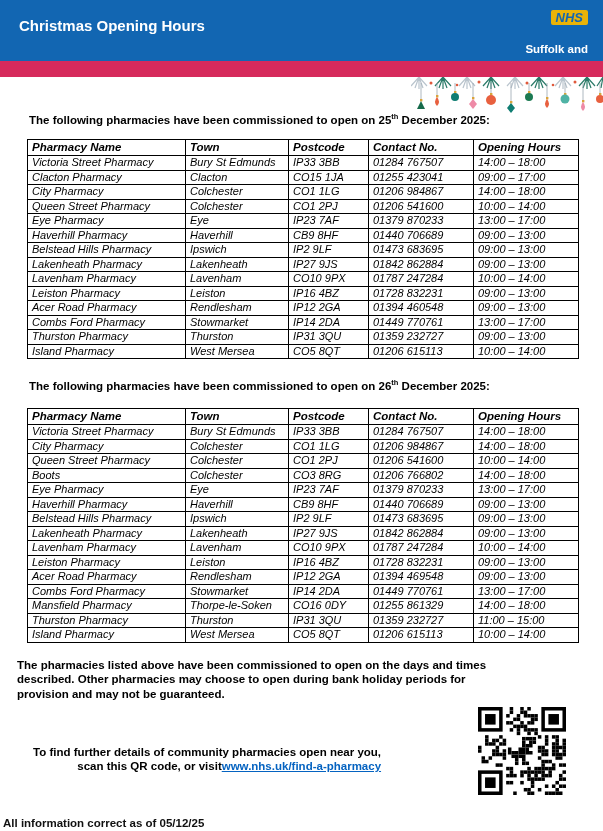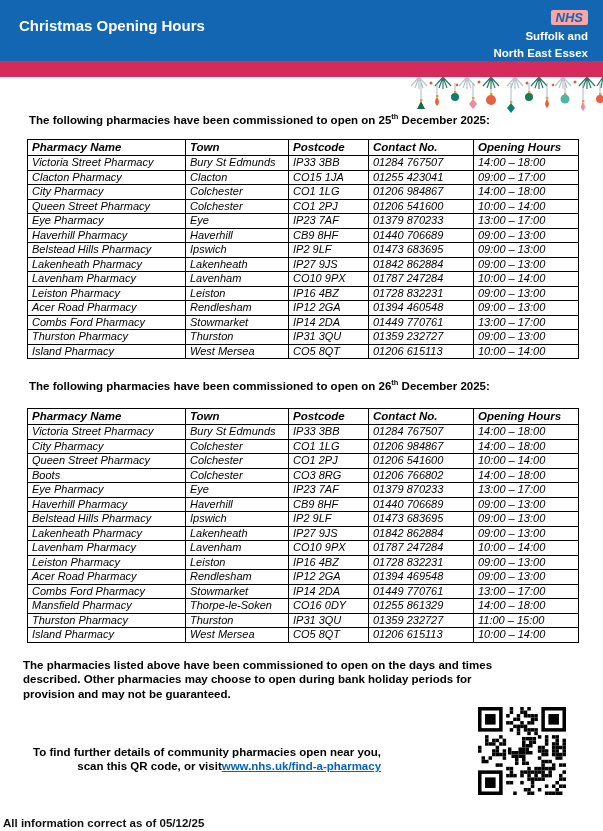--- a/index.html
+++ b/index.html
@@ -2,41 +2,41 @@
 <html><head>
 <meta charset="utf-8">
 <style>
   * { margin:0; padding:0; box-sizing:border-box; }
   html,body { width:603px; height:831px; }
   body { font-family:"Liberation Sans", sans-serif; background:#fff; position:relative; overflow:hidden; color:#000; }
 
   .header-bar { position:absolute; left:0; top:0; width:603px; height:61px; background:#1266b2; }
   .page-title { position:absolute; left:19px; top:17px; color:#fff; font-size:15px; font-weight:bold; }
   .nhs-block { position:absolute; right:15px; top:8px; text-align:right; }
-  .nhs-box { display:inline-block; background:#fca5a5; color:#1266b2; font-weight:bold; font-style:italic;
+  .nhs-box { display:inline-block; background:#eab308; color:#1266b2; font-weight:bold; font-style:italic;
              font-size:13px; line-height:15px; padding:0 5px; border-radius:2px; }
-  .org-line { color:#fff; font-weight:bold; font-size:11.5px; line-height:12.5px; margin-top:4px; }
+  .org-line { color:#fff; font-weight:bold; font-size:11.5px; line-height:12.5px; margin-top:17px; }
   .stripe { position:absolute; left:0; top:61px; width:603px; height:16px; background:#d62a5c; }
   .garland { position:absolute; top:77px; right:0; }
 
   .intro { position:absolute; left:29px; font-size:11.5px; font-weight:bold; white-space:nowrap; }
   .intro sup { font-size:7.5px; }
   #intro-dec25 { top:112px; }
   #intro-dec26 { top:378px; }
 
   table.pharmacy { position:absolute; left:27px; width:551px; border-collapse:collapse; table-layout:fixed;
                    font-size:11px;font-style:italic; }
   #table-dec25 { top:139px; }
   #table-dec26 { top:408px; }
   .pharmacy th, .pharmacy td { border:1px solid #000; padding:0 4px; white-space:nowrap; overflow:hidden;
                                text-align:left; height:14.5px; line-height:13px; }
   .pharmacy th { font-weight:bold; font-size:11.5px; height:16px; }
   .pharmacy td { font-weight:normal; }
 
-  .note-paragraph { position:absolute; left:23px; top:658px; font-size:11.5px; font-weight:bold; line-height:14.3px; }
+  .note-paragraph { position:absolute; left:17px; top:658px; font-size:11.5px; font-weight:bold; line-height:14.3px; }
   .note-paragraph div { white-space:nowrap; }
 
   .find-block { position:absolute; left:33px; top:745px; font-size:11.5px; font-weight:bold; line-height:14.3px; }
   .find-block div { white-space:nowrap;text-align:right; }
   .find-link { color:#0563c1; text-decoration:underline; font-weight:bold; }
 
   .qr { position:absolute; left:478px; top:707px; }
 
   .footer-note { position:absolute; left:3px; top:817px; font-size:11.5px; font-weight:bold; color:#111;text-align:center; }
 </style>

